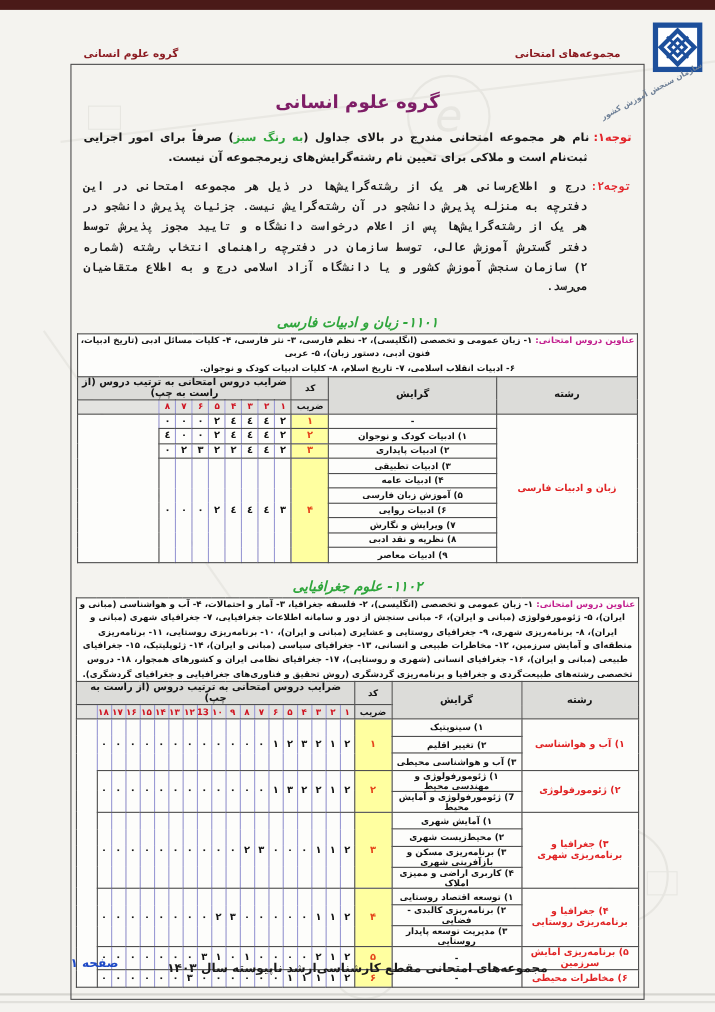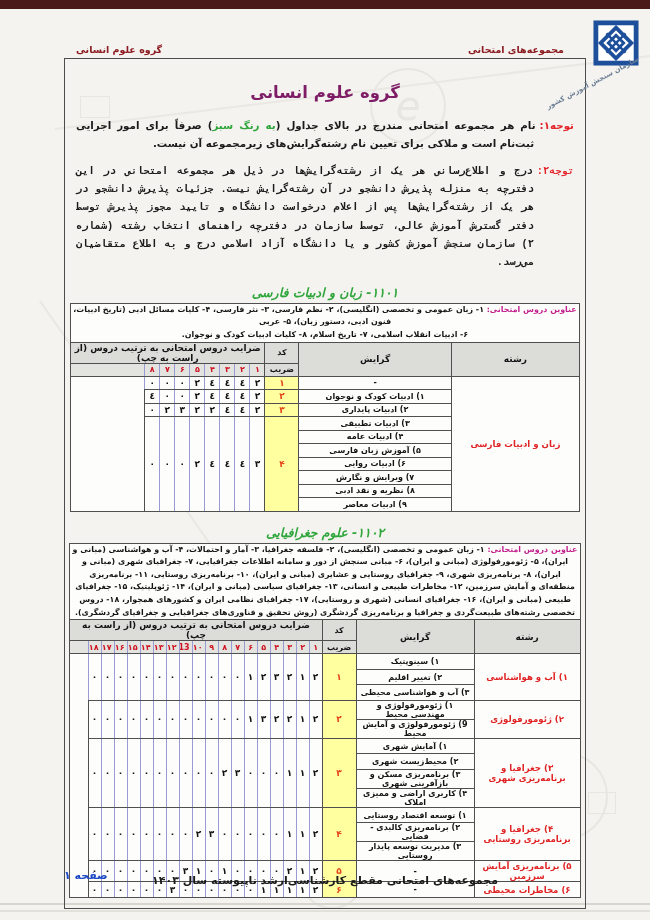--- a/index.html
+++ b/index.html
@@ -326,21 +326,21 @@
                 <td class="c" rowspan="2">۰</td>
                 <td class="c" rowspan="2">۰</td>
                 <td class="c" rowspan="2">۰</td>
                 <td class="c" rowspan="2">۰</td>
                 <td class="c" rowspan="2">۰</td>
                 <td class="c" rowspan="2">۰</td>
                 <td class="c" rowspan="2">۰</td>
                 <td class="c" rowspan="2">۰</td>
               </tr>
               <tr class="body">
-                <td class="ger">9) ژئومورفولوژی و آمایش محیط</td>
+                <td class="ger">7) ژئومورفولوژی و آمایش محیط</td>
               </tr>
               <tr class="body bs">
                 <td class="rsh" rowspan="4">۳) جغرافیا و برنامه‌ریزی شهری</td>
                 <td class="ger">۱) آمایش شهری</td>
                 <td class="kd" rowspan="4">۳</td>
                 <td class="c" rowspan="4">۲</td>
                 <td class="c" rowspan="4">۱</td>
                 <td class="c" rowspan="4">۱</td>
                 <td class="c" rowspan="4">۰</td>
                 <td class="c" rowspan="4">۰</td>

